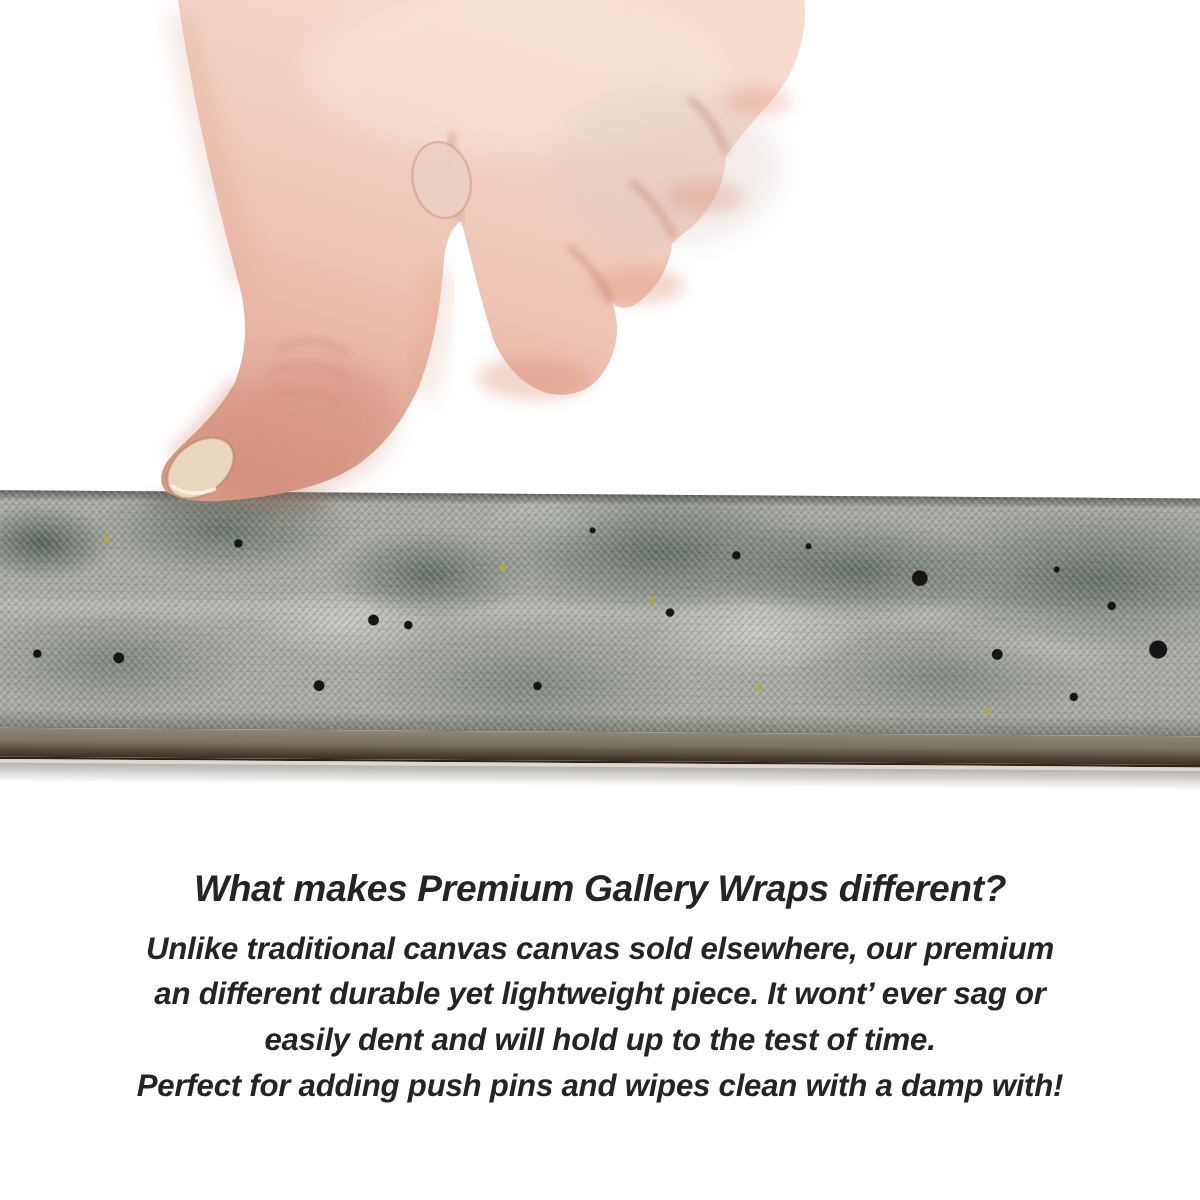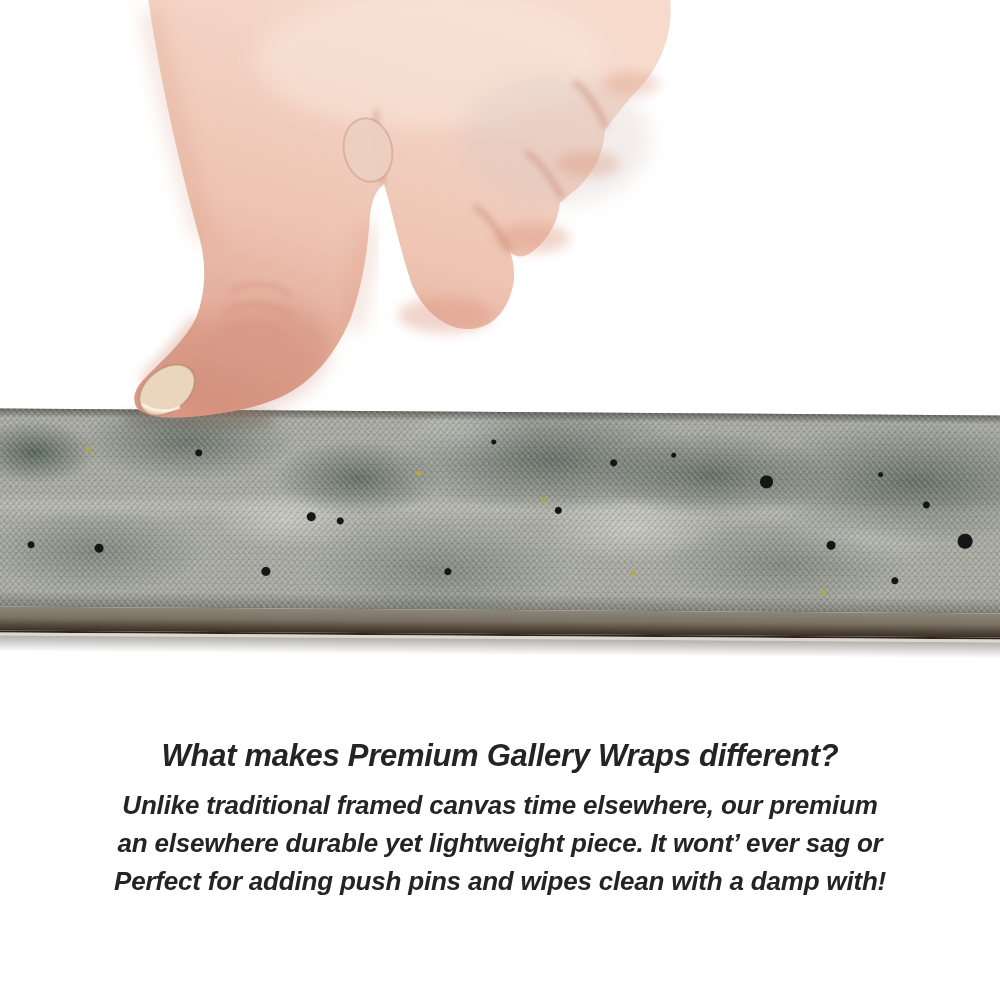--- a/index.html
+++ b/index.html
@@ -80,21 +80,21 @@
   .strip-shadow{position:absolute;left:0;top:227px;width:100%;height:16px;
     background:linear-gradient(180deg, rgba(90,82,72,.45), rgba(90,82,72,0));}
 
   
   .hand-svg{position:absolute;left:0;top:0;}
   .s-light{stop-color:var(--skin-light,#f6dbcd);}
   .s-base{stop-color:var(--skin-base,#eec3b2);}
   .s-shade{stop-color:var(--skin-shade,#d99884);}
 
   
-  .caption{position:absolute;left:0;top:736px;width:100%;text-align:center;
+  .caption{position:absolute;left:0;top:721px;width:100%;text-align:center;
            color:var(--text,#242424);font-style:italic;}
   .caption h1{margin:0 0 10px 0;font-size:31px;font-weight:700;letter-spacing:-0.3px;line-height:40px;}
   .caption .line{font-size:26px;font-weight:600;letter-spacing:-0.2px;line-height:38px;}
 </style>
 </head>
 <body>
 
 <div class="stage">
 
   <div class="strip">
@@ -170,18 +170,19 @@
     <path d="M 224,312 C 248,300 272,302 292,316" stroke="#cf8a76" stroke-width="3.5" fill="none" opacity="0.55" filter="url(#b3)"></path>
     <path d="M 226,332 C 248,322 268,324 286,338" stroke="#cf8a76" stroke-width="3" fill="none" opacity="0.5" filter="url(#b3)"></path>
 
     <ellipse cx="167" cy="390" rx="31" ry="21" transform="rotate(-38 167 390)" fill="var(--nail,#e9d6bd)" stroke="rgba(170,125,100,0.45)" stroke-width="2"></ellipse>
     <path d="M 142,404 C 152,412 168,413 180,407" stroke="#fdf6ea" stroke-width="3" fill="none" opacity="0.8"></path>
     <ellipse cx="368" cy="150" rx="24" ry="32" transform="rotate(-12 368 150)" fill="#ecd0c2" stroke="rgba(190,130,110,0.4)" stroke-width="2" opacity="0.95"></ellipse>
   </svg>
 
   <div class="caption">
     <h1>What makes Premium Gallery Wraps different?</h1>
-    <div class="line">Unlike traditional framed canvas time elsewhere, our premium</div>
-    <div class="line">an elsewhere durable yet lightweight piece. It wont’ ever sag or</div>
+    <div class="line">Unlike traditional canvas canvas sold elsewhere, our premium</div>
+    <div class="line">an different durable yet lightweight piece. It wont’ ever sag or</div>
+    <div class="line">easily dent and will hold up to the test of time.</div>
     <div class="line">Perfect for adding push pins and wipes clean with a damp with!</div>
   </div>
 
 </div>
 
 </body></html>

